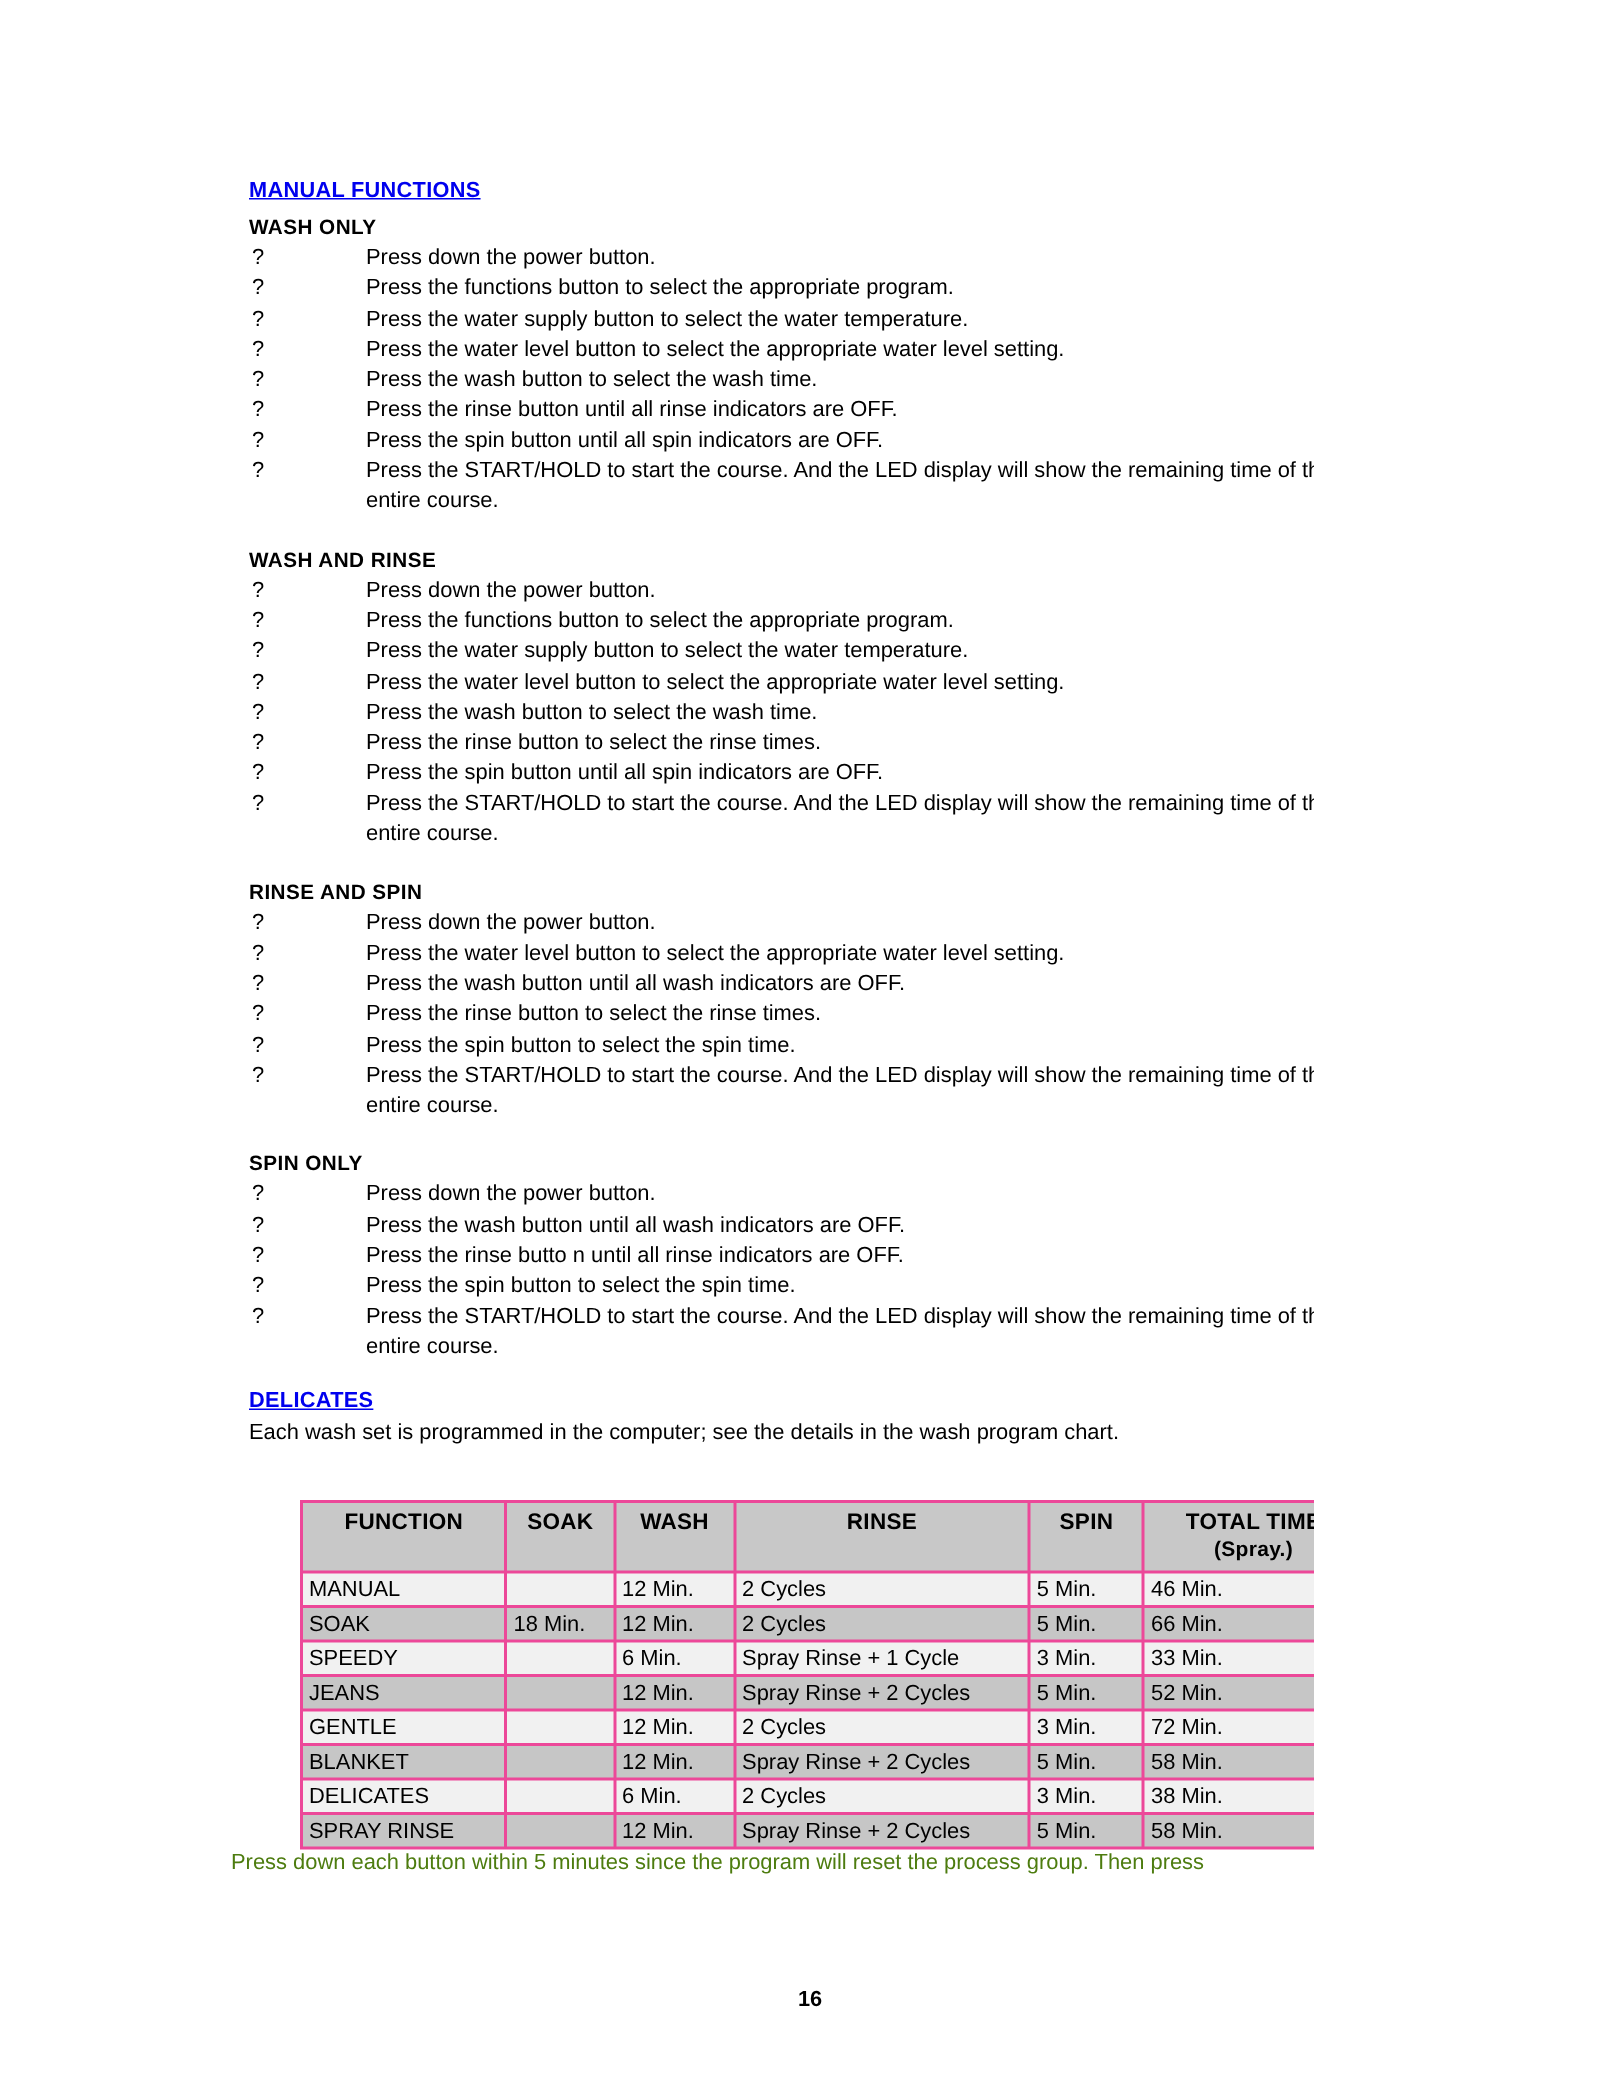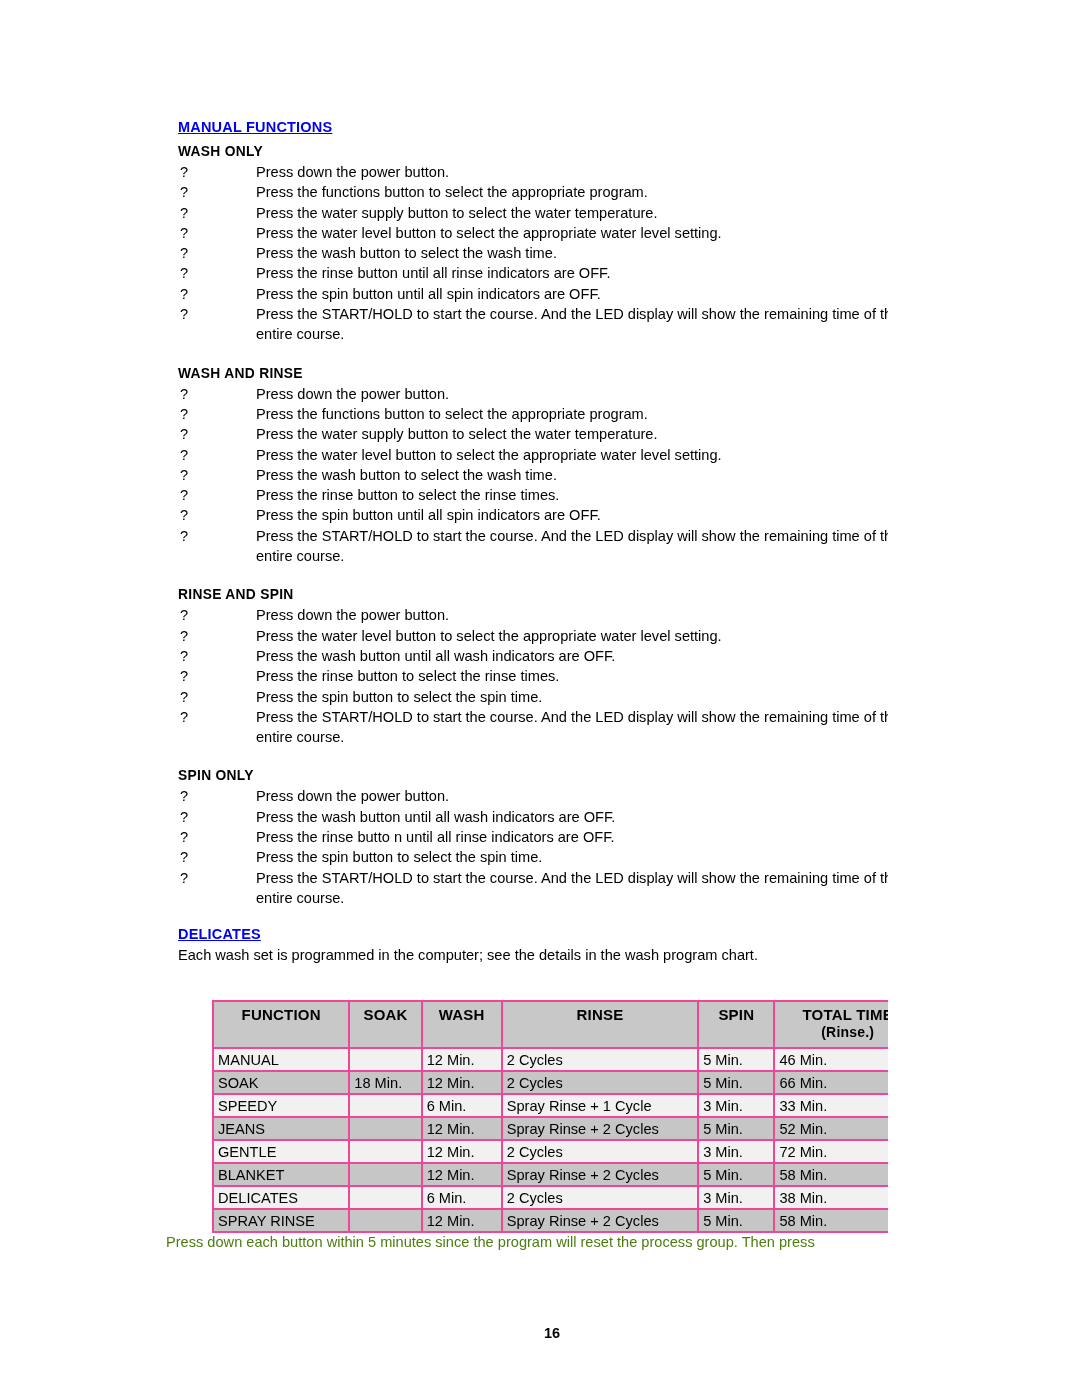--- a/index.html
+++ b/index.html
@@ -10,21 +10,21 @@
   body {
     width: 1080px;
     height: 1397px;
     position: relative;
     font-family: "Liberation Sans", sans-serif;
     color: #000000;
     -webkit-font-smoothing: antialiased;
   }
   .page {
     position: absolute;
-    left: 12px; top: 0;
+    left: 0; top: 0;
     width: 876px;
     height: 1397px;
     overflow: hidden;
   }
   .content {
     position: absolute;
     left: 166px;
     top: 118px;
     width: 760px;
   }
@@ -318,21 +318,21 @@
       </colgroup>
       <thead>
         <tr>
           <th>FUNCTION</th>
           <th>SOAK</th>
           <th>WASH</th>
           <th>RINSE</th>
           <th>SPIN</th>
           <th>
             <span>TOTAL TIME</span>
-            <span class="sub">(Rinse.)</span>
+            <span class="sub">(Spray.)</span>
           </th>
         </tr>
       </thead>
       <tbody id="chart-body">
           <tr class="odd">
             <td>MANUAL</td>
             <td></td>
             <td>12 Min.</td>
             <td>2 Cycles</td>
             <td>5 Min.</td>

